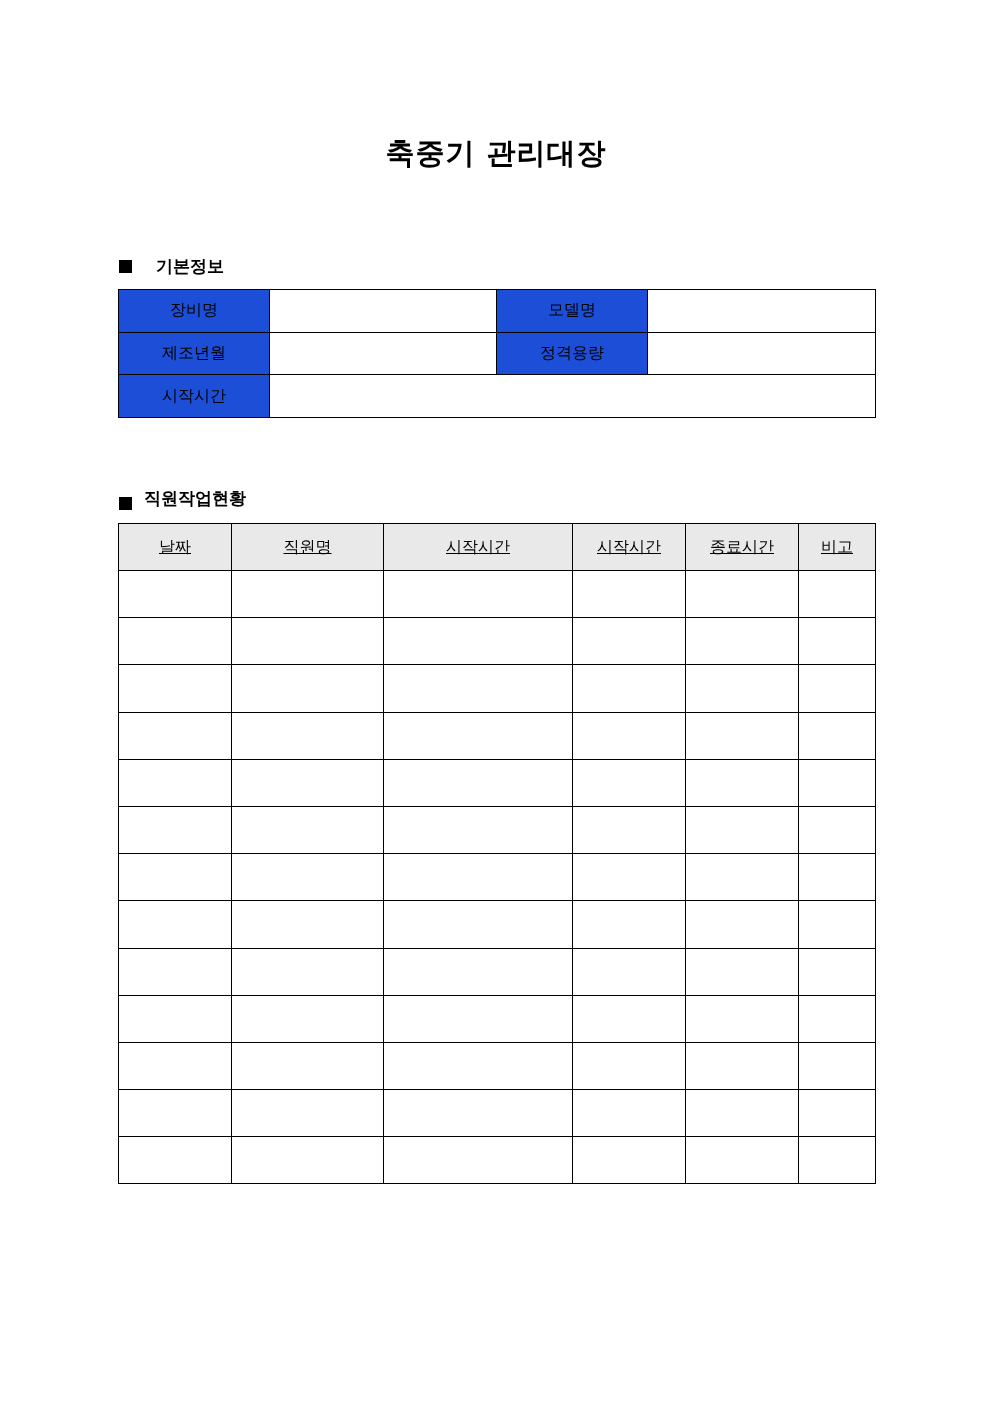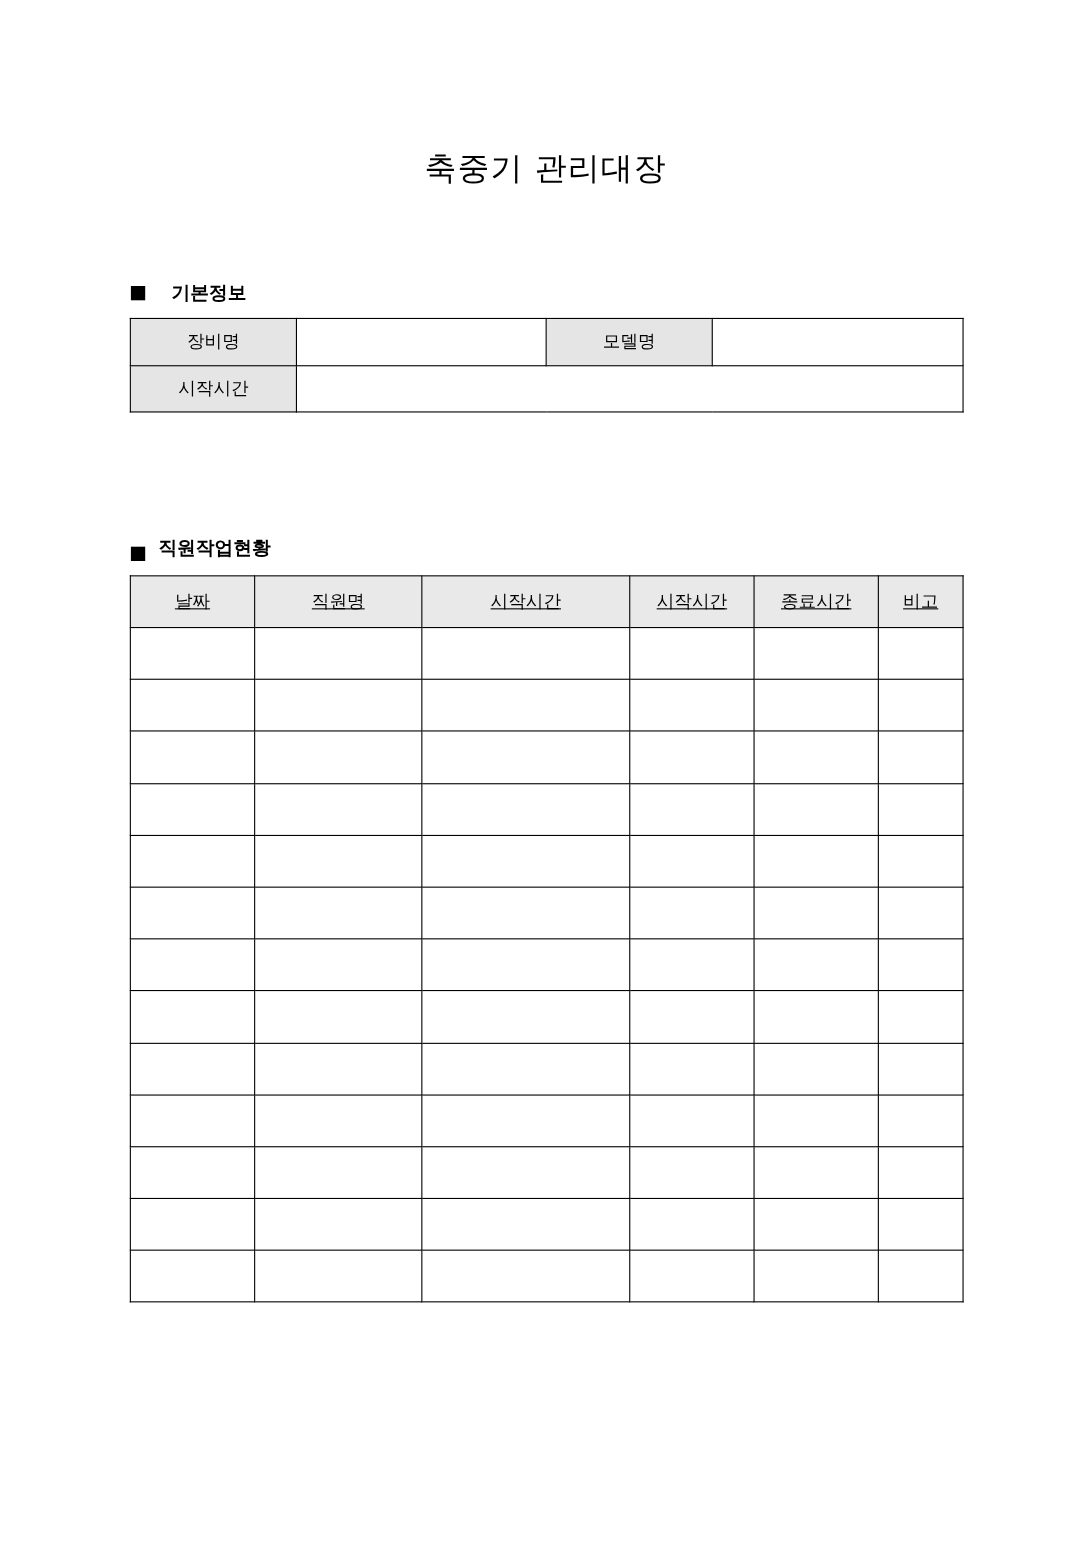--- a/index.html
+++ b/index.html
@@ -1,29 +1,29 @@
 <!DOCTYPE html>
 <html><head>
   <meta charset="utf-8">
   <style>
     * { box-sizing: border-box; margin: 0; padding: 0; }
     html, body { width: 992px; height: 1403px; background: #ffffff; }
     body { position: relative; font-family: "DejaVu Sans", "Liberation Sans", sans-serif; color: #000; }
     .title {
       position: absolute; top: 134px; left: 0; width: 992px; text-align: center;
-      font-size: 29px; font-weight: normal; letter-spacing: 1px;
+      font-size: 29px; font-weight: bold; letter-spacing: 1px;
     }
     .section-heading {
       position: absolute; left: 119px; font-size: 17px; font-weight: bold;
       display: flex; align-items: center;
     }
     .section-heading .square { display: inline-block; width: 13px; height: 13px; background: #000; margin-right: 12px; }
     table { position: absolute; border-collapse: collapse; table-layout: fixed; }
     td, th { border: 1.5px solid #000; font-weight: normal; font-size: 16px; text-align: center; vertical-align: middle; }
-    .lbl { background: #e5e5e5; margin-left: 48px; }
+    .lbl { background: #1d4ed8; margin-left: 48px; }
     #info-table { left: 118px; top: 289px; width: 757px; }
     #info-table td { height: 42.7px; }
     #work-table { left: 118px; top: 523px; width: 757px; text-decoration: underline; }
     #work-table th { height: 47px; background: #e9e9e9; }
     #work-table td { height: 47.2px; }
   </style>
 </head>
 <body>
 
 <div class="title">축중기 관리대장</div>
@@ -38,20 +38,26 @@
     <col style="width:151px">
       <col style="width:227px">
       <col style="width:151px">
       <col style="width:228px">
   </colgroup>
   <tbody>
       <tr>
     <td class="lbl">장비명</td>
     <td></td>
     <td class="lbl">모델명</td>
+    <td></td>
+  </tr>
+  <tr>
+    <td class="lbl">제조년월</td>
+    <td></td>
+    <td class="lbl">정격용량</td>
     <td></td>
   </tr>
   <tr>
     <td class="lbl">시작시간</td>
     <td colspan="3"></td>
   </tr>
 </tbody>
   </table>
 
 <div class="section-heading" style="top:487px;align-items:flex-end;">

